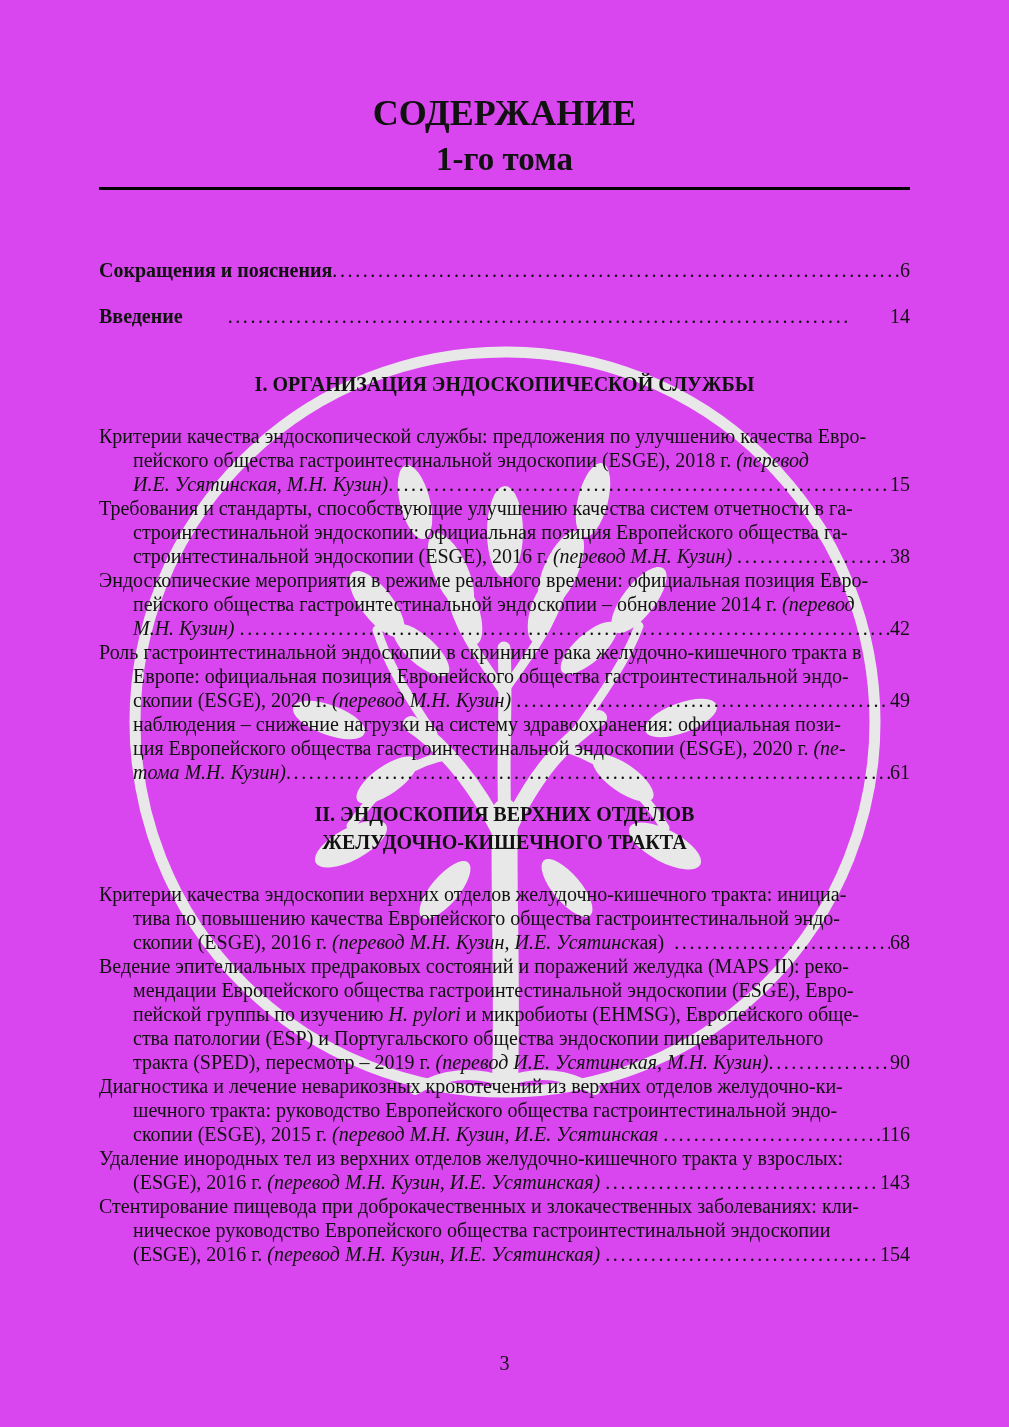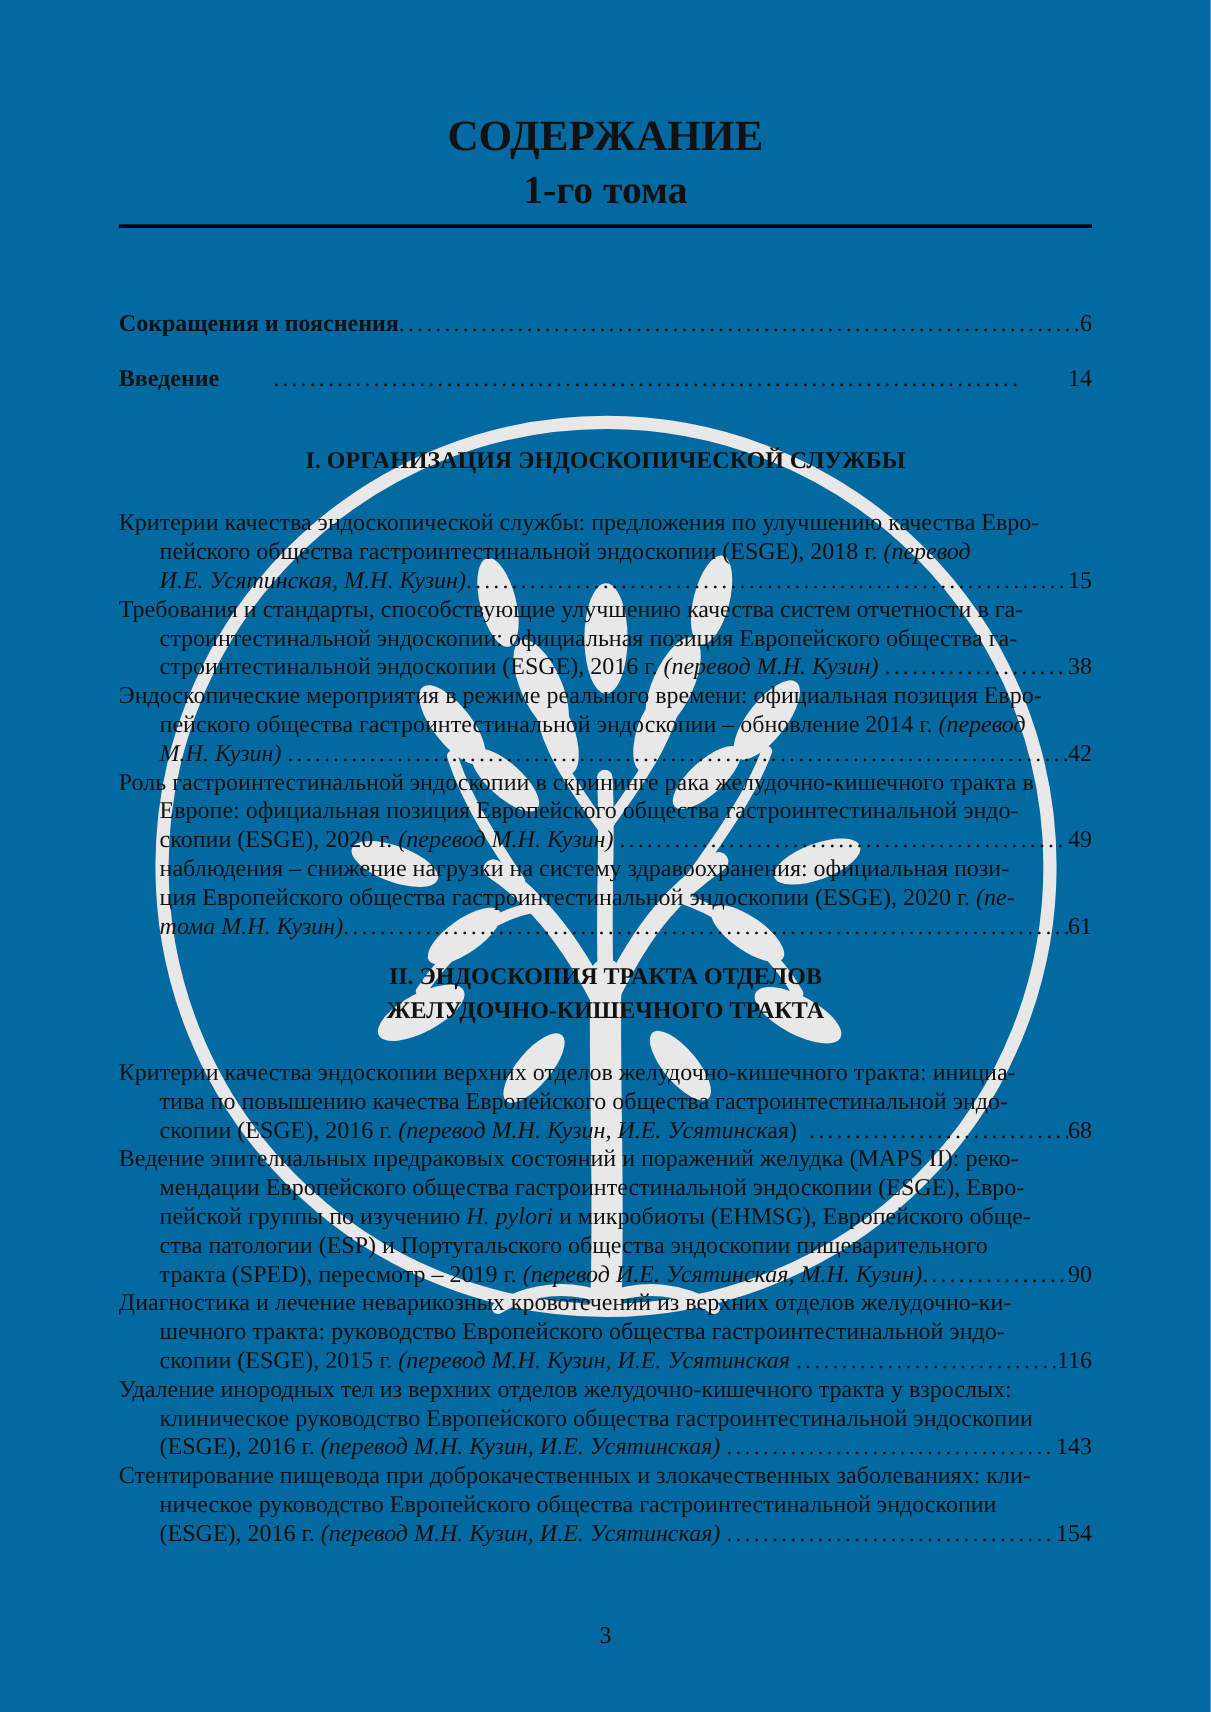--- a/index.html
+++ b/index.html
@@ -1,17 +1,17 @@
 <!DOCTYPE html>
 <html lang="ru"><head>
 <meta charset="utf-8">
 <style>
   html,body{margin:0;padding:0;background:#ffffff;}
   .page{
-    position:relative;width:1009px;height:1427px;background:#0369a1;
+    position:relative;width:1009px;height:1427px;background:#d946ef;
     font-family:"Liberation Serif","DejaVu Serif",serif;color:#111;
     overflow:hidden;margin:0 auto;
   }
   .watermark{position:absolute;left:115px;top:332px;width:780px;height:780px;z-index:0;}
   .content{position:absolute;inset:0;padding:0 99px;box-sizing:border-box;z-index:1;}
   header{text-align:center;padding-top:92px;}
   .title{font-size:36px;line-height:1.2;font-weight:bold;margin:0;}
   .subtitle{font-size:33px;line-height:1.2;font-weight:bold;margin:5px 0 0 0;}
   .rule{height:3px;background:#000;margin-top:7px;}
   .toc{margin-top:68px;font-size:20px;line-height:24px;}
@@ -122,41 +122,40 @@
             <div class="line cont"><span class="seg">Европе: официальная позиция Европейского общества гастроинтестинальной эндо-</span></div>
             <div class="line cont last"><span class="text"><span class="seg">скопии (ESGE), 2020 г. </span><span class="seg it">(перевод М.Н. Кузин)</span><span class="seg">&nbsp;</span></span><span class="dots">....................................................................................................................................................................................</span><span class="page-num">49</span></div>
           </div>
           <div class="entry">
             <div class="line cont"><span class="seg">наблюдения – снижение нагрузки на систему здравоохранения: официальная пози-</span></div>
             <div class="line cont"><span class="seg">ция Европейского общества гастроинтестинальной эндоскопии (ESGE), 2020 г. </span><span class="seg it">(пе-</span></div>
             <div class="line cont last"><span class="text"><span class="seg it">тома М.Н. Кузин)</span></span><span class="dots">....................................................................................................................................................................................</span><span class="page-num">61</span></div>
           </div>
         </section>
         <section class="section">
-          <div class="section-heading"><span>II. ЭНДОСКОПИЯ ТРАКТА ОТДЕЛОВ</span><br><span>ЖЕЛУДОЧНО-КИШЕЧНОГО ТРАКТА</span></div>
+          <div class="section-heading"><span>II. ЭНДОСКОПИЯ ВЕРХНИХ ОТДЕЛОВ</span><br><span>ЖЕЛУДОЧНО-КИШЕЧНОГО ТРАКТА</span></div>
           <div class="entry">
             <div class="line first"><span class="seg">Критерии качества эндоскопии верхних отделов желудочно-кишечного тракта: инициа-</span></div>
             <div class="line cont"><span class="seg">тива по повышению качества Европейского общества гастроинтестинальной эндо-</span></div>
             <div class="line cont last"><span class="text"><span class="seg">скопии (ESGE), 2016 г. </span><span class="seg it">(перевод М.Н. Кузин, И.Е. Усятинск</span><span class="seg">ая) &nbsp;</span></span><span class="dots">....................................................................................................................................................................................</span><span class="page-num">68</span></div>
           </div>
           <div class="entry">
             <div class="line first"><span class="seg">Ведение эпителиальных предраковых состояний и поражений желудка (MAPS II): реко-</span></div>
             <div class="line cont"><span class="seg">мендации Европейского общества гастроинтестинальной эндоскопии (ESGE), Евро-</span></div>
             <div class="line cont"><span class="seg">пейской группы по изучению </span><span class="seg it">H. pylori</span><span class="seg"> и микробиоты (EHMSG), Европейского обще-</span></div>
             <div class="line cont"><span class="seg">ства патологии (ESP) и Португальского общества эндоскопии пищеварительного</span></div>
             <div class="line cont last"><span class="text"><span class="seg">тракта (SPED), пересмотр – 2019 г. </span><span class="seg it">(перевод И.Е. Усятинская, М.Н. Кузин)</span></span><span class="dots">....................................................................................................................................................................................</span><span class="page-num">90</span></div>
           </div>
           <div class="entry">
             <div class="line first"><span class="seg">Диагностика и лечение неварикозных кровотечений из верхних отделов желудочно-ки-</span></div>
             <div class="line cont"><span class="seg">шечного тракта: руководство Европейского общества гастроинтестинальной эндо-</span></div>
             <div class="line cont last"><span class="text"><span class="seg">скопии (ESGE), 2015 г. </span><span class="seg it">(перевод М.Н. Кузин, И.Е. Усятинская</span><span class="seg">&nbsp;</span></span><span class="dots">....................................................................................................................................................................................</span><span class="page-num">116</span></div>
           </div>
           <div class="entry">
             <div class="line first"><span class="seg">Удаление инородных тел из верхних отделов желудочно-кишечного тракта у взрослых:</span></div>
-            <div class="line cont"><span class="seg">клиническое руководство Европейского общества гастроинтестинальной эндоскопии</span></div>
             <div class="line cont last"><span class="text"><span class="seg">(ESGE), 2016 г. </span><span class="seg it">(перевод М.Н. Кузин, И.Е. Усятинская)</span><span class="seg">&nbsp;</span></span><span class="dots">....................................................................................................................................................................................</span><span class="page-num">143</span></div>
           </div>
           <div class="entry">
             <div class="line first"><span class="seg">Стентирование пищевода при доброкачественных и злокачественных заболеваниях: кли-</span></div>
             <div class="line cont"><span class="seg">ническое руководство Европейского общества гастроинтестинальной эндоскопии</span></div>
             <div class="line cont last"><span class="text"><span class="seg">(ESGE), 2016 г. </span><span class="seg it">(перевод М.Н. Кузин, И.Е. Усятинская)</span><span class="seg">&nbsp;</span></span><span class="dots">....................................................................................................................................................................................</span><span class="page-num">154</span></div>
           </div>
         </section>
       </main>
 

